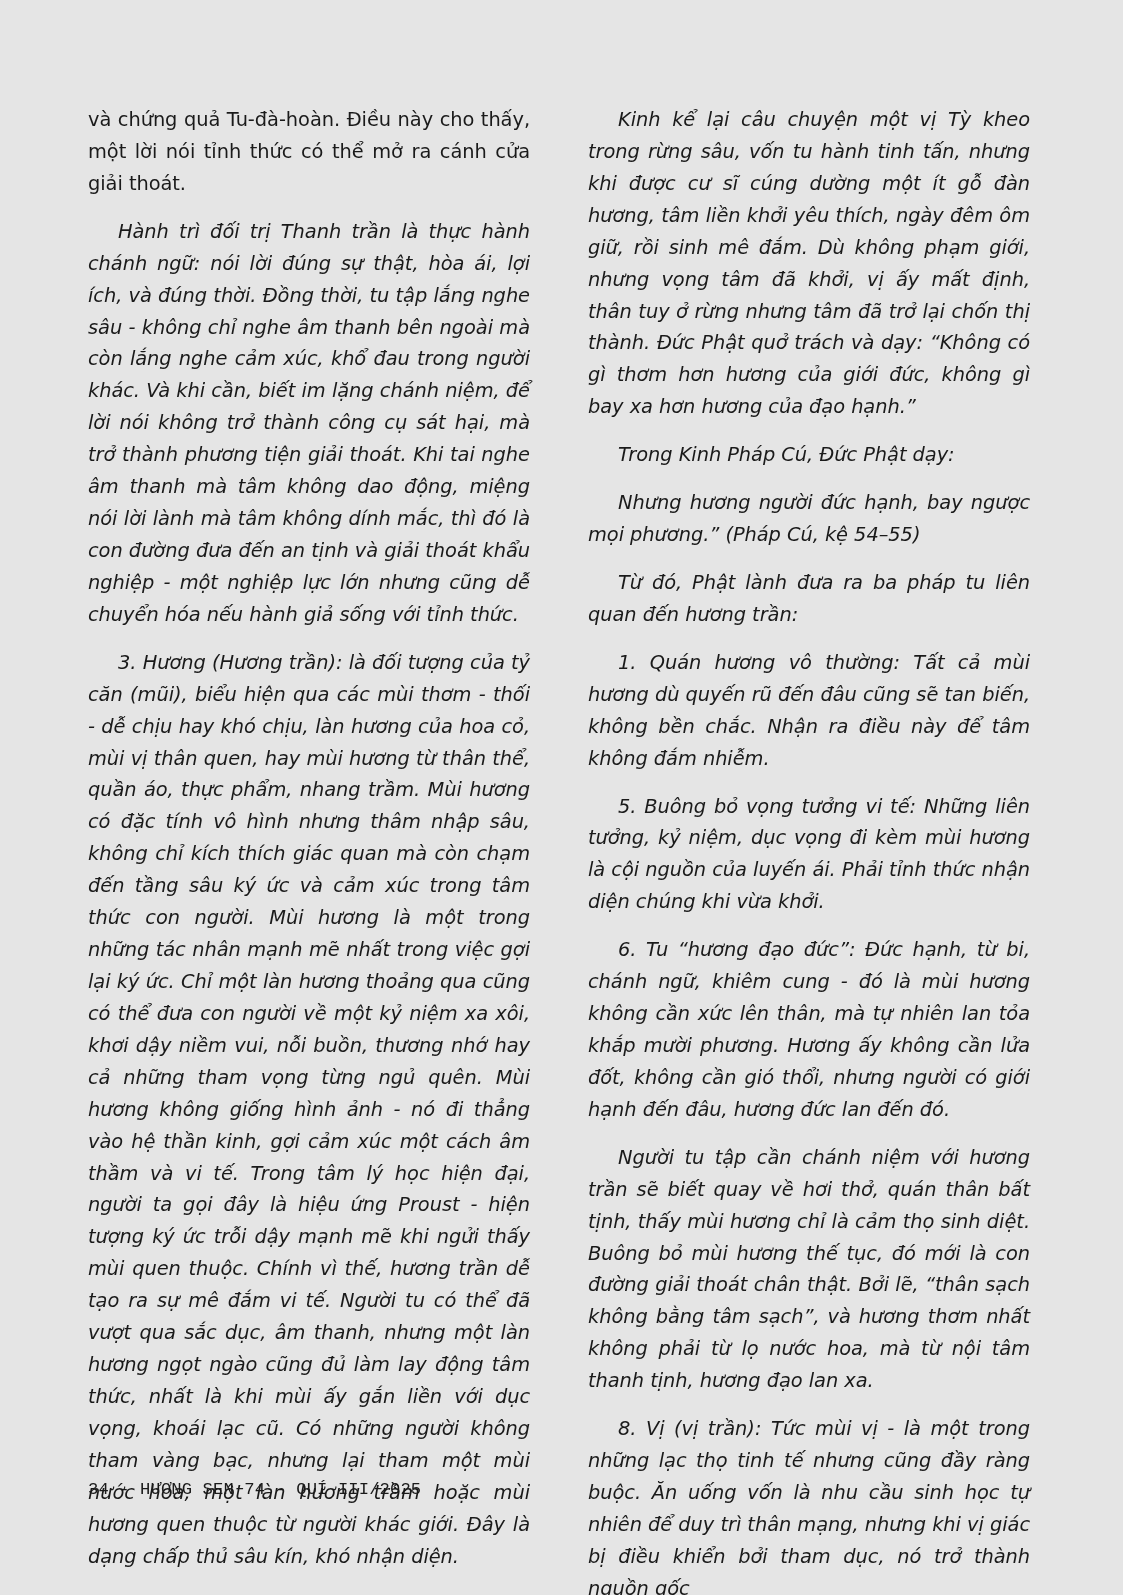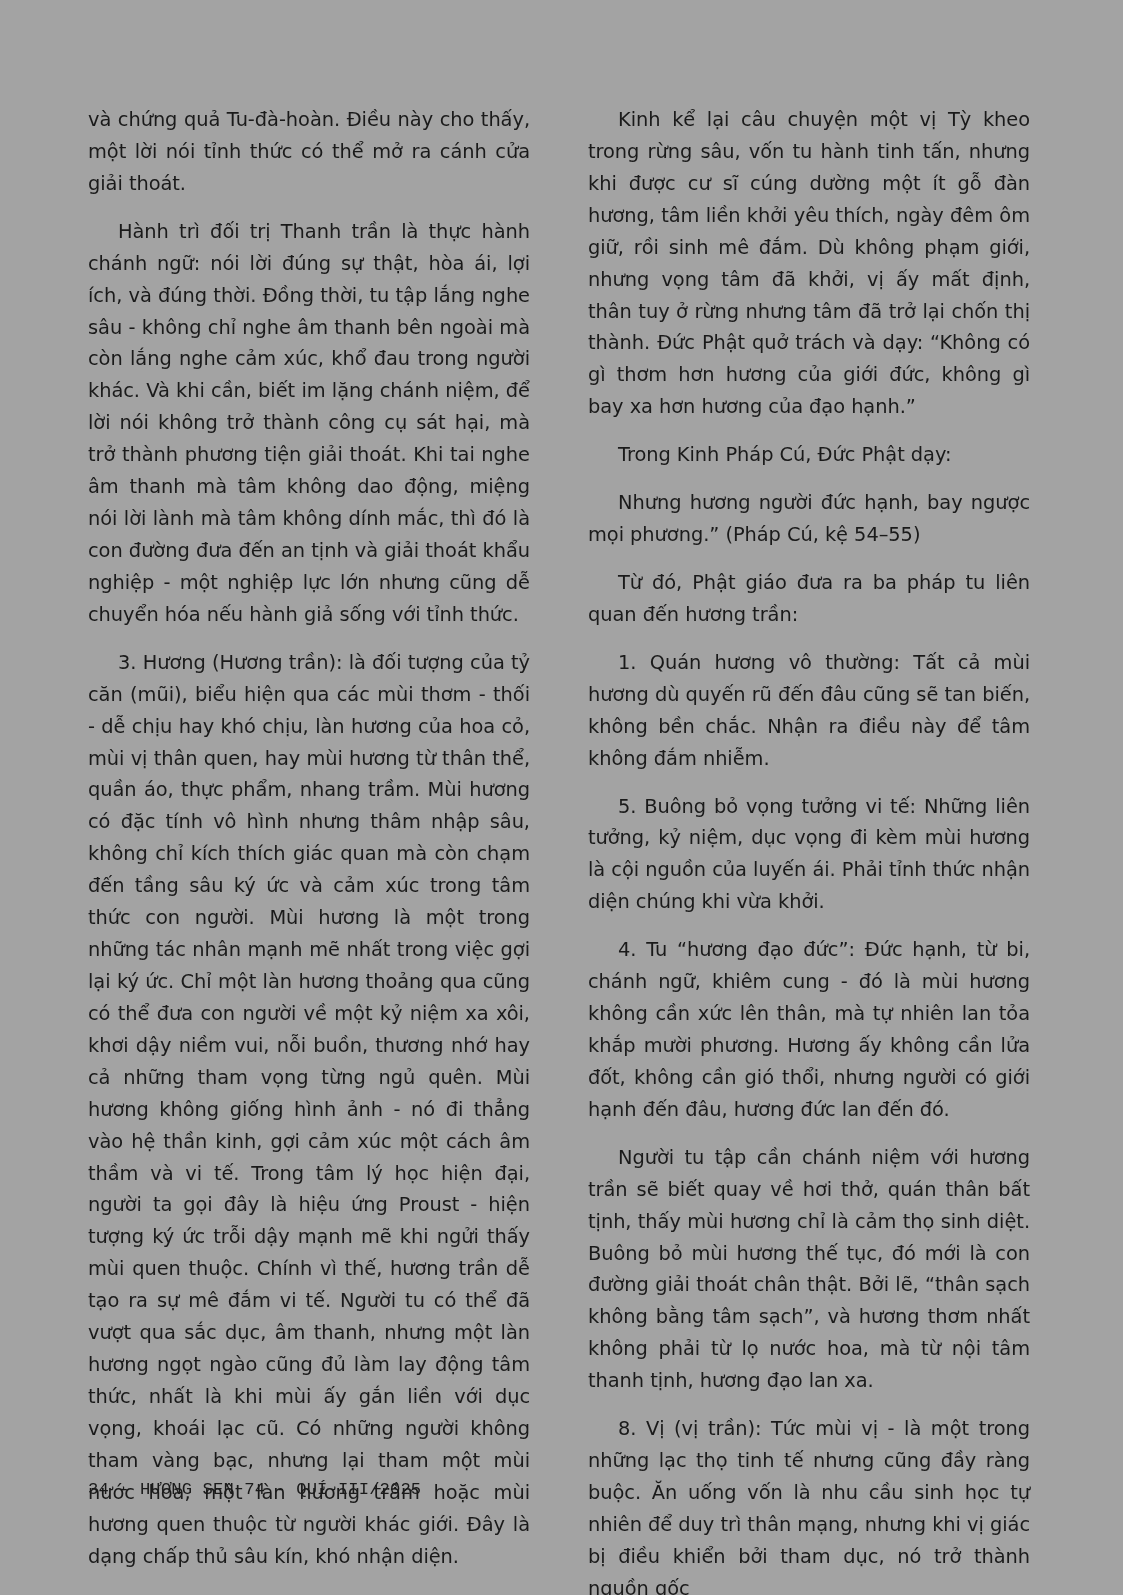--- a/index.html
+++ b/index.html
@@ -4,21 +4,21 @@
 <style>
   html, body {
     margin: 0;
     padding: 0;
     background: #ffffff;
   }
   .page {
     position: relative;
     width: 1123px;
     height: 1595px;
-    background: #a3a3a3;
+    background: #e5e5e5;
     font-family: "DejaVu Sans", sans-serif;
     color: #1a1a1a;
     box-sizing: border-box;
   }
   .content {
     position: absolute;
     left: 88px;
     top: 104px;
     width: 942px;
     display: flex;
@@ -30,20 +30,21 @@
   p {
     margin: 0 0 0.0em 0;
     font-size: 19.4px;
     line-height: 1.645;
     text-align: justify;
     text-justify: inter-word;
     letter-spacing: -0.05px;
   }
   p.indent {
     text-indent: 30px;
+    font-style: italic;
   }
   p + p {
     margin-top: 16px;
   }
   .footer {
     position: absolute;
     left: 88px;
     top: 1480px;
     font-size: 17.2px;
     letter-spacing: 0.1px;
@@ -61,24 +62,24 @@
     <div class="column">
       <p>và chứng quả Tu-đà-hoàn. Điều này cho thấy, một lời nói tỉnh thức có thể mở ra cánh cửa giải thoát.</p>
       <p class="indent">Hành trì đối trị Thanh trần là thực hành chánh ngữ: nói lời đúng sự thật, hòa ái, lợi ích, và đúng thời. Đồng thời, tu tập lắng nghe sâu - không chỉ nghe âm thanh bên ngoài mà còn lắng nghe cảm xúc, khổ đau trong người khác. Và khi cần, biết im lặng chánh niệm, để lời nói không trở thành công cụ sát hại, mà trở thành phương tiện giải thoát. Khi tai nghe âm thanh mà tâm không dao động, miệng nói lời lành mà tâm không dính mắc, thì đó là con đường đưa đến an tịnh và giải thoát khẩu nghiệp - một nghiệp lực lớn nhưng cũng dễ chuyển hóa nếu hành giả sống với tỉnh thức.</p>
       <p class="indent">3. Hương (Hương trần): là đối tượng của tỷ căn (mũi), biểu hiện qua các mùi thơm - thối - dễ chịu hay khó chịu, làn hương của hoa cỏ, mùi vị thân quen, hay mùi hương từ thân thể, quần áo, thực phẩm, nhang trầm. Mùi hương có đặc tính vô hình nhưng thâm nhập sâu, không chỉ kích thích giác quan mà còn chạm đến tầng sâu ký ức và cảm xúc trong tâm thức con người. Mùi hương là một trong những tác nhân mạnh mẽ nhất trong việc gợi lại ký ức. Chỉ một làn hương thoảng qua cũng có thể đưa con người về một kỷ niệm xa xôi, khơi dậy niềm vui, nỗi buồn, thương nhớ hay cả những tham vọng từng ngủ quên. Mùi hương không giống hình ảnh - nó đi thẳng vào hệ thần kinh, gợi cảm xúc một cách âm thầm và vi tế. Trong tâm lý học hiện đại, người ta gọi đây là hiệu ứng Proust - hiện tượng ký ức trỗi dậy mạnh mẽ khi ngửi thấy mùi quen thuộc. Chính vì thế, hương trần dễ tạo ra sự mê đắm vi tế. Người tu có thể đã vượt qua sắc dục, âm thanh, nhưng một làn hương ngọt ngào cũng đủ làm lay động tâm thức, nhất là khi mùi ấy gắn liền với dục vọng, khoái lạc cũ. Có những người không tham vàng bạc, nhưng lại tham một mùi nước hoa, một làn hương trầm  hoặc mùi hương quen thuộc từ người khác giới. Đây là dạng chấp thủ sâu kín, khó nhận diện.</p>
     </div>
 
     <div class="column">
       <p class="indent">Kinh kể lại câu chuyện một vị Tỳ kheo trong rừng sâu, vốn tu hành tinh tấn, nhưng khi được cư sĩ cúng dường một ít gỗ đàn hương, tâm liền khởi yêu thích, ngày đêm ôm giữ, rồi sinh mê đắm. Dù không phạm giới, nhưng vọng tâm đã khởi, vị ấy mất định, thân tuy ở rừng nhưng tâm đã trở lại chốn thị thành. Đức Phật quở trách và dạy: “Không có gì thơm hơn hương của giới đức, không gì bay xa hơn hương của đạo hạnh.”</p>
       <p class="indent">Trong Kinh Pháp Cú, Đức Phật dạy:</p>
       <p class="indent">Nhưng hương người đức hạnh, bay ngược mọi phương.” (Pháp Cú, kệ 54–55)</p>
-      <p class="indent">Từ đó, Phật giáo đưa ra ba pháp tu liên quan đến hương trần:</p>
+      <p class="indent">Từ đó, Phật lành đưa ra ba pháp tu liên quan đến hương trần:</p>
       <p class="indent">1. Quán hương vô thường: Tất cả mùi hương dù quyến rũ đến đâu cũng sẽ tan biến, không bền chắc. Nhận ra điều này để tâm không đắm nhiễm.</p>
       <p class="indent">5. Buông bỏ vọng tưởng vi tế: Những liên tưởng, kỷ niệm, dục vọng đi kèm mùi hương là cội nguồn của luyến ái. Phải tỉnh thức nhận diện chúng khi vừa khởi.</p>
-      <p class="indent">4. Tu “hương đạo đức”: Đức hạnh, từ bi, chánh ngữ, khiêm cung - đó là mùi hương không cần xức lên thân, mà tự nhiên lan tỏa khắp mười phương. Hương ấy không cần lửa đốt, không cần gió thổi, nhưng người có giới hạnh đến đâu, hương đức lan đến đó.</p>
+      <p class="indent">6. Tu “hương đạo đức”: Đức hạnh, từ bi, chánh ngữ, khiêm cung - đó là mùi hương không cần xức lên thân, mà tự nhiên lan tỏa khắp mười phương. Hương ấy không cần lửa đốt, không cần gió thổi, nhưng người có giới hạnh đến đâu, hương đức lan đến đó.</p>
       <p class="indent">Người tu tập cần chánh niệm với hương trần sẽ biết quay về hơi thở, quán thân bất tịnh, thấy mùi hương chỉ là cảm thọ sinh diệt. Buông bỏ mùi hương thế tục, đó mới là con đường giải thoát chân thật. Bởi lẽ, “thân sạch không bằng tâm sạch”, và hương thơm nhất không phải từ lọ nước hoa, mà từ nội tâm thanh tịnh, hương đạo lan xa.</p>
       <p class="indent">8. Vị (vị trần): Tức mùi vị - là một trong những lạc thọ tinh tế nhưng cũng đầy ràng buộc. Ăn uống vốn là nhu cầu sinh học tự nhiên để duy trì thân mạng, nhưng khi vị giác bị điều khiển bởi tham dục, nó trở thành nguồn gốc</p>
     </div>
 
   </div>
 
   <div class="footer">34 - HƯƠNG SEN 74 - QUÍ  III/2025</div>
 
 </div>
 

